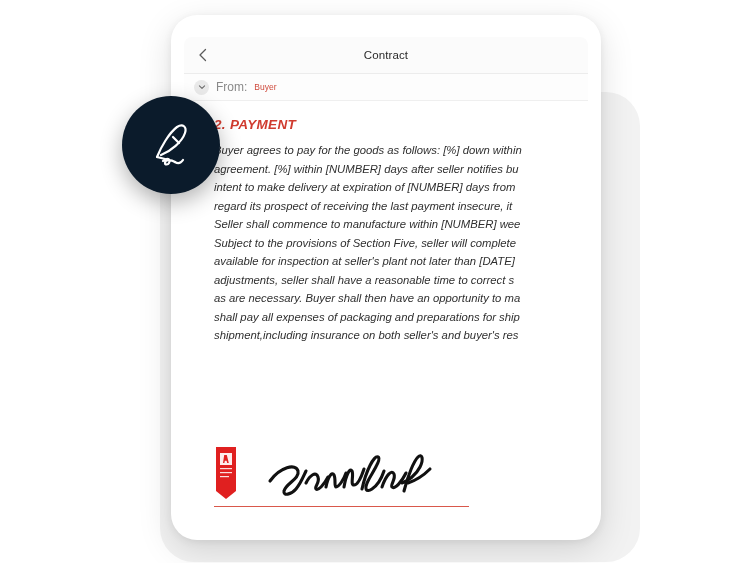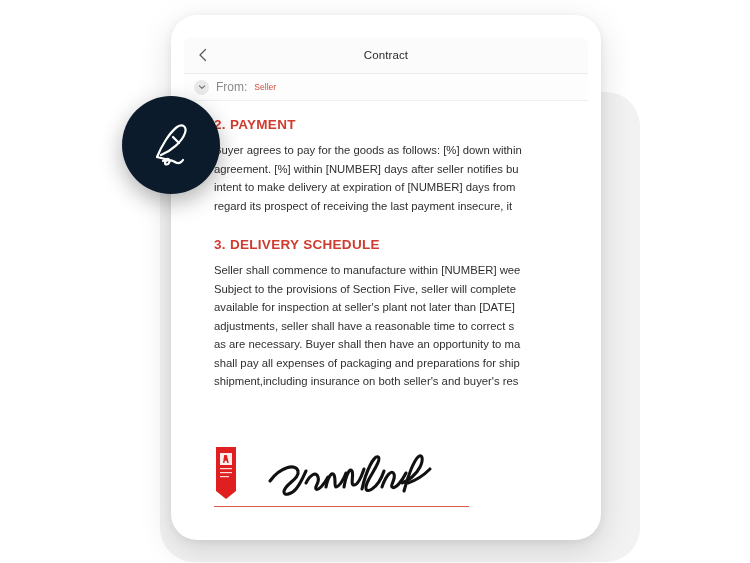--- a/index.html
+++ b/index.html
@@ -119,20 +119,21 @@
 
   
   .docpage {
     position: relative;
     height: 430px;
     background: #ffffff;
     padding: 16px 0 0 0;
   }
   .docinner {
     padding: 0 18px 0 30px;
+    font-style: italic;
   }
 
   h2.sec-title {
     margin: 0 0 9px 0;
     font-size: 13.5px;
     font-weight: bold;
     color: #d03b2f;
     letter-spacing: 0.3px;
   }
   .sec-title.second {
@@ -230,32 +231,31 @@
         <div class="appbar-title">Contract</div>
       </div>
 
       <div class="frombar">
         <span class="chevron-circle">
           <svg width="8" height="8" viewBox="0 0 8 8">
             <path d="M1.4 2.8 L4 5.4 L6.6 2.8" fill="none" stroke="#6d6d6d" stroke-width="1.1" stroke-linecap="round" stroke-linejoin="round"></path>
           </svg>
         </span>
         <span class="from-label">From:</span>
-        <span class="from-name">Seller</span>
+        <span class="from-name">Buyer</span>
       </div>
 
       <div class="docpage">
         <div class="docinner">
           <h2 class="sec-title">2. PAYMENT</h2>
           <p class="sec-body">Buyer agrees to pay for the goods as follows: [%] down within
 agreement. [%] within [NUMBER] days after seller notifies bu
 intent to make delivery at expiration of [NUMBER] days from
 regard its prospect of receiving the last payment insecure, it</p>
 
-          <h2 class="sec-title second">3. DELIVERY SCHEDULE</h2>
           <p class="sec-body">Seller shall commence to manufacture within [NUMBER] wee
 Subject to the provisions of Section Five, seller will complete
 available for inspection at seller's plant not later than [DATE]
 adjustments, seller shall have a reasonable time to correct s
 as are necessary. Buyer shall then have an opportunity to ma
 shall pay all expenses of packaging and preparations for ship
 shipment,including insurance on both seller's and buyer's res</p>
         </div>
 
         <div class="sigrow">

